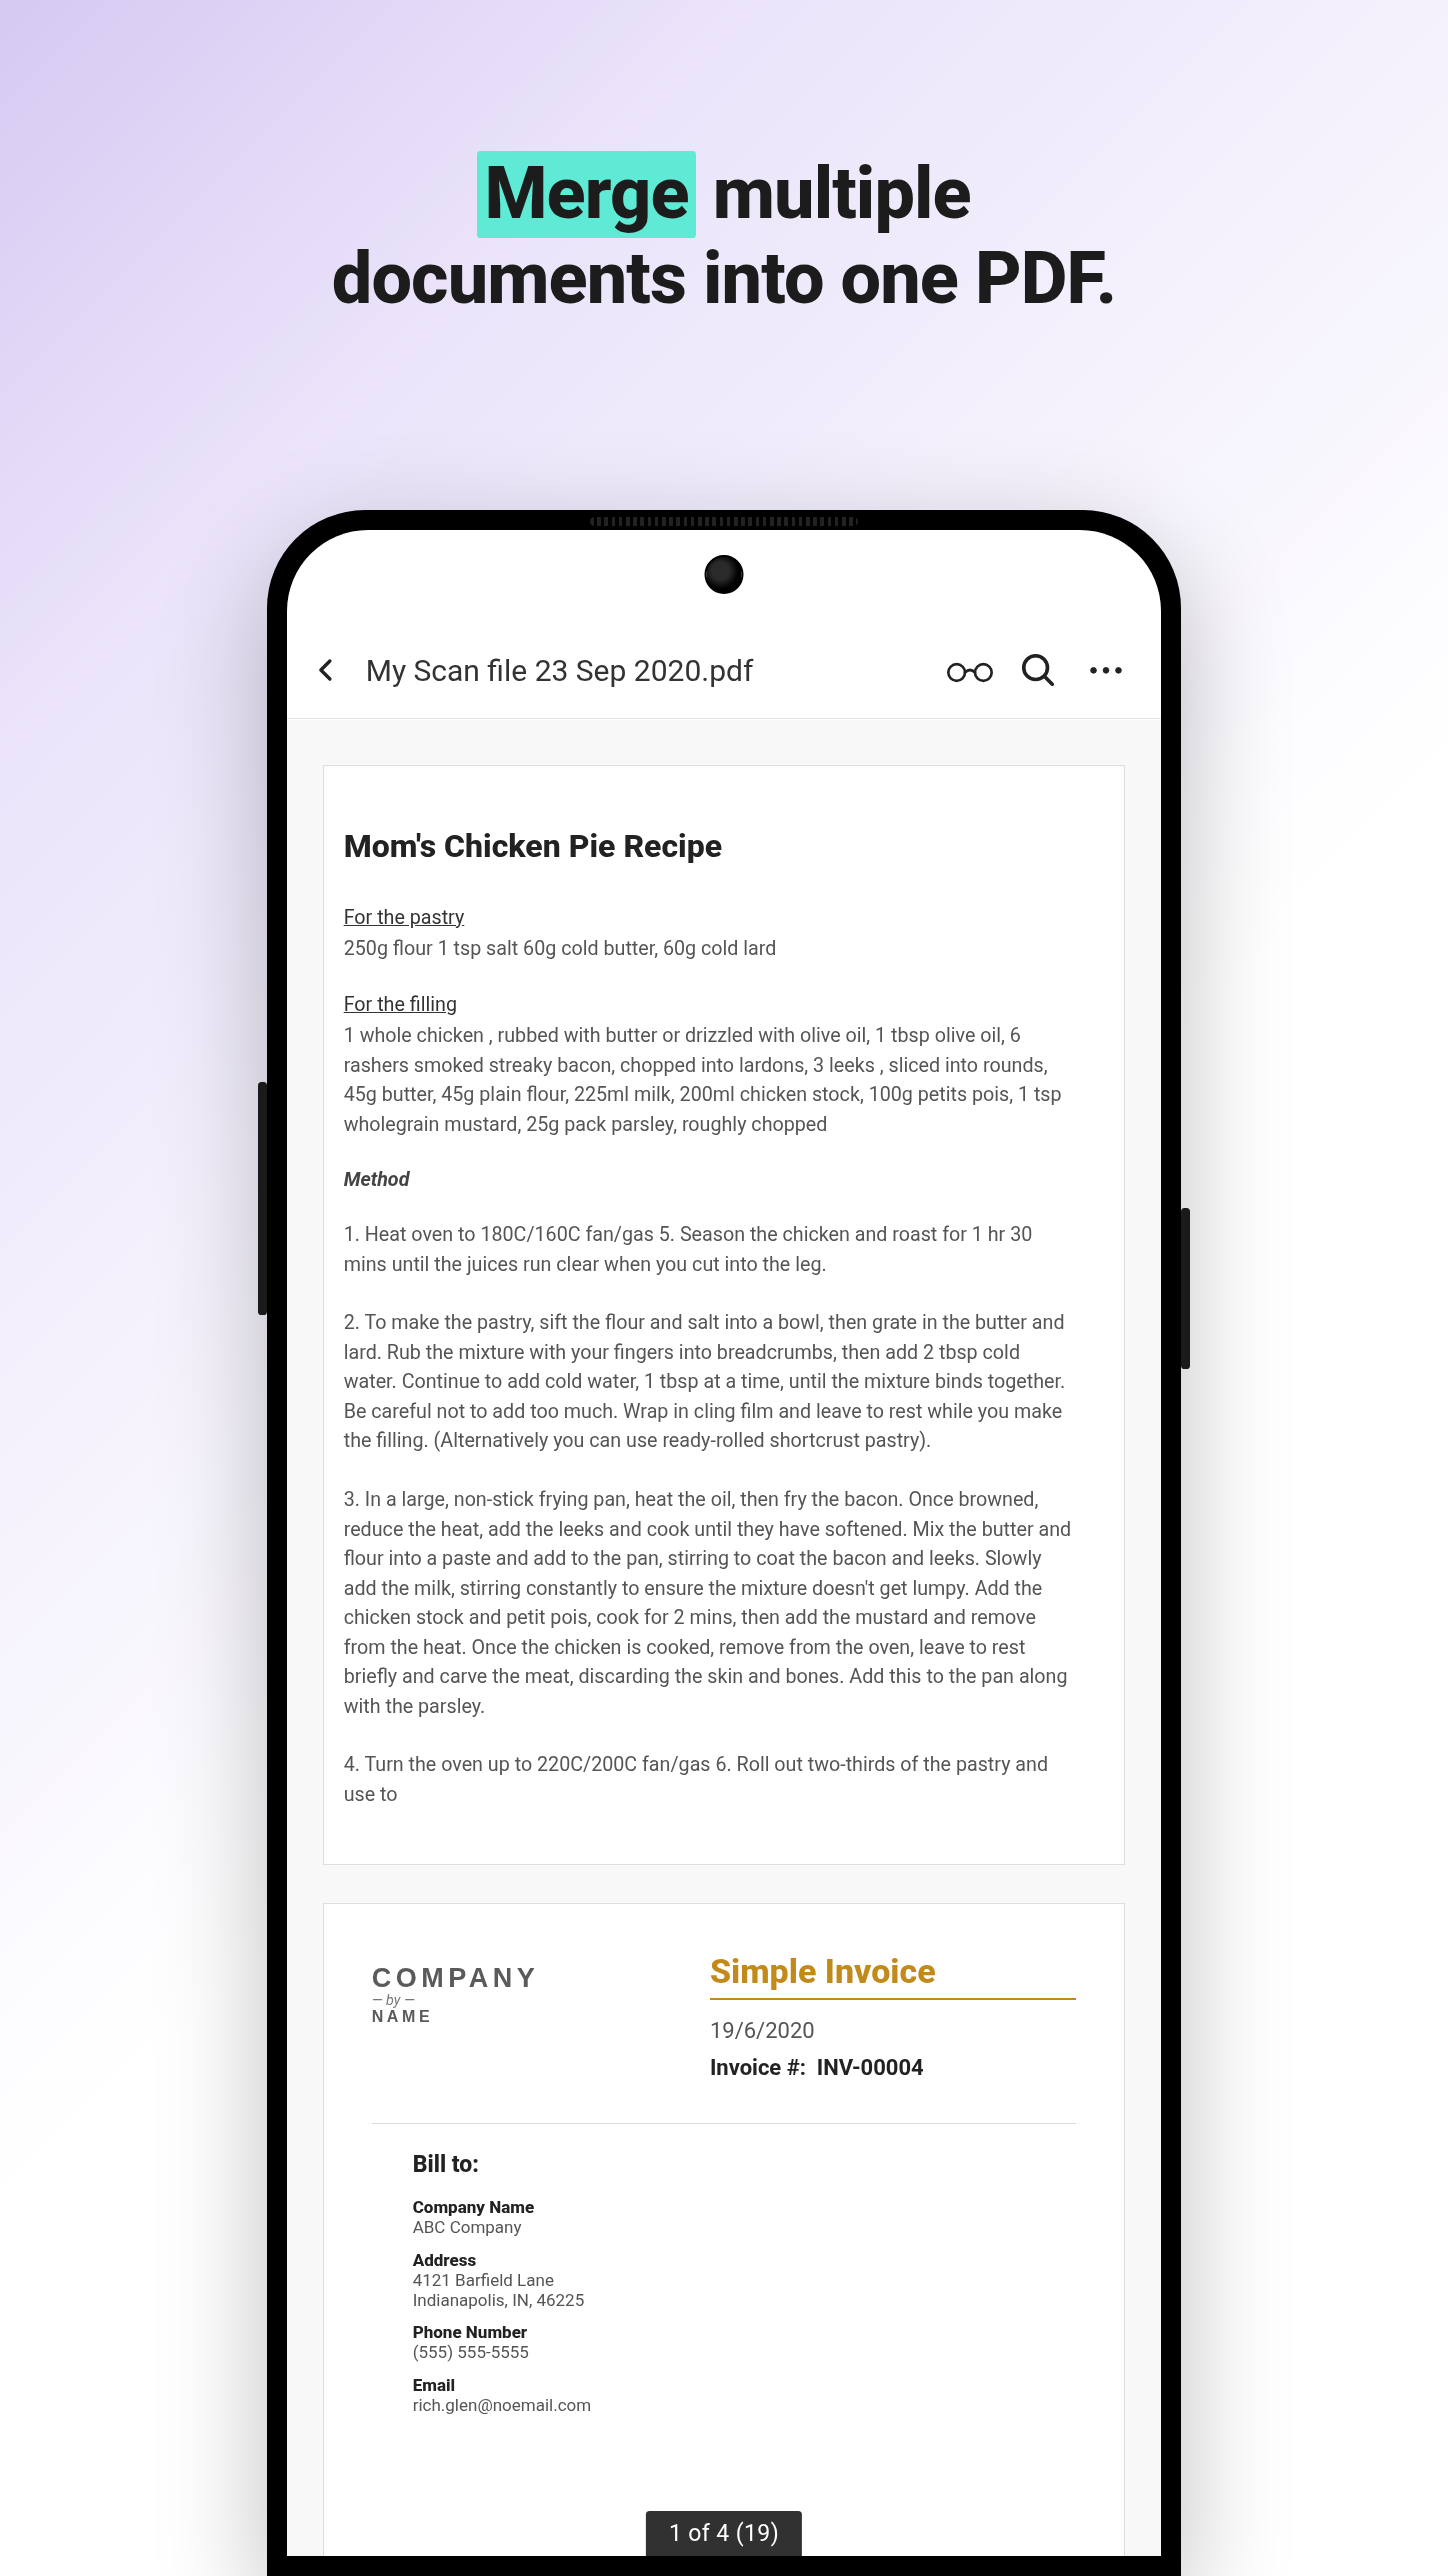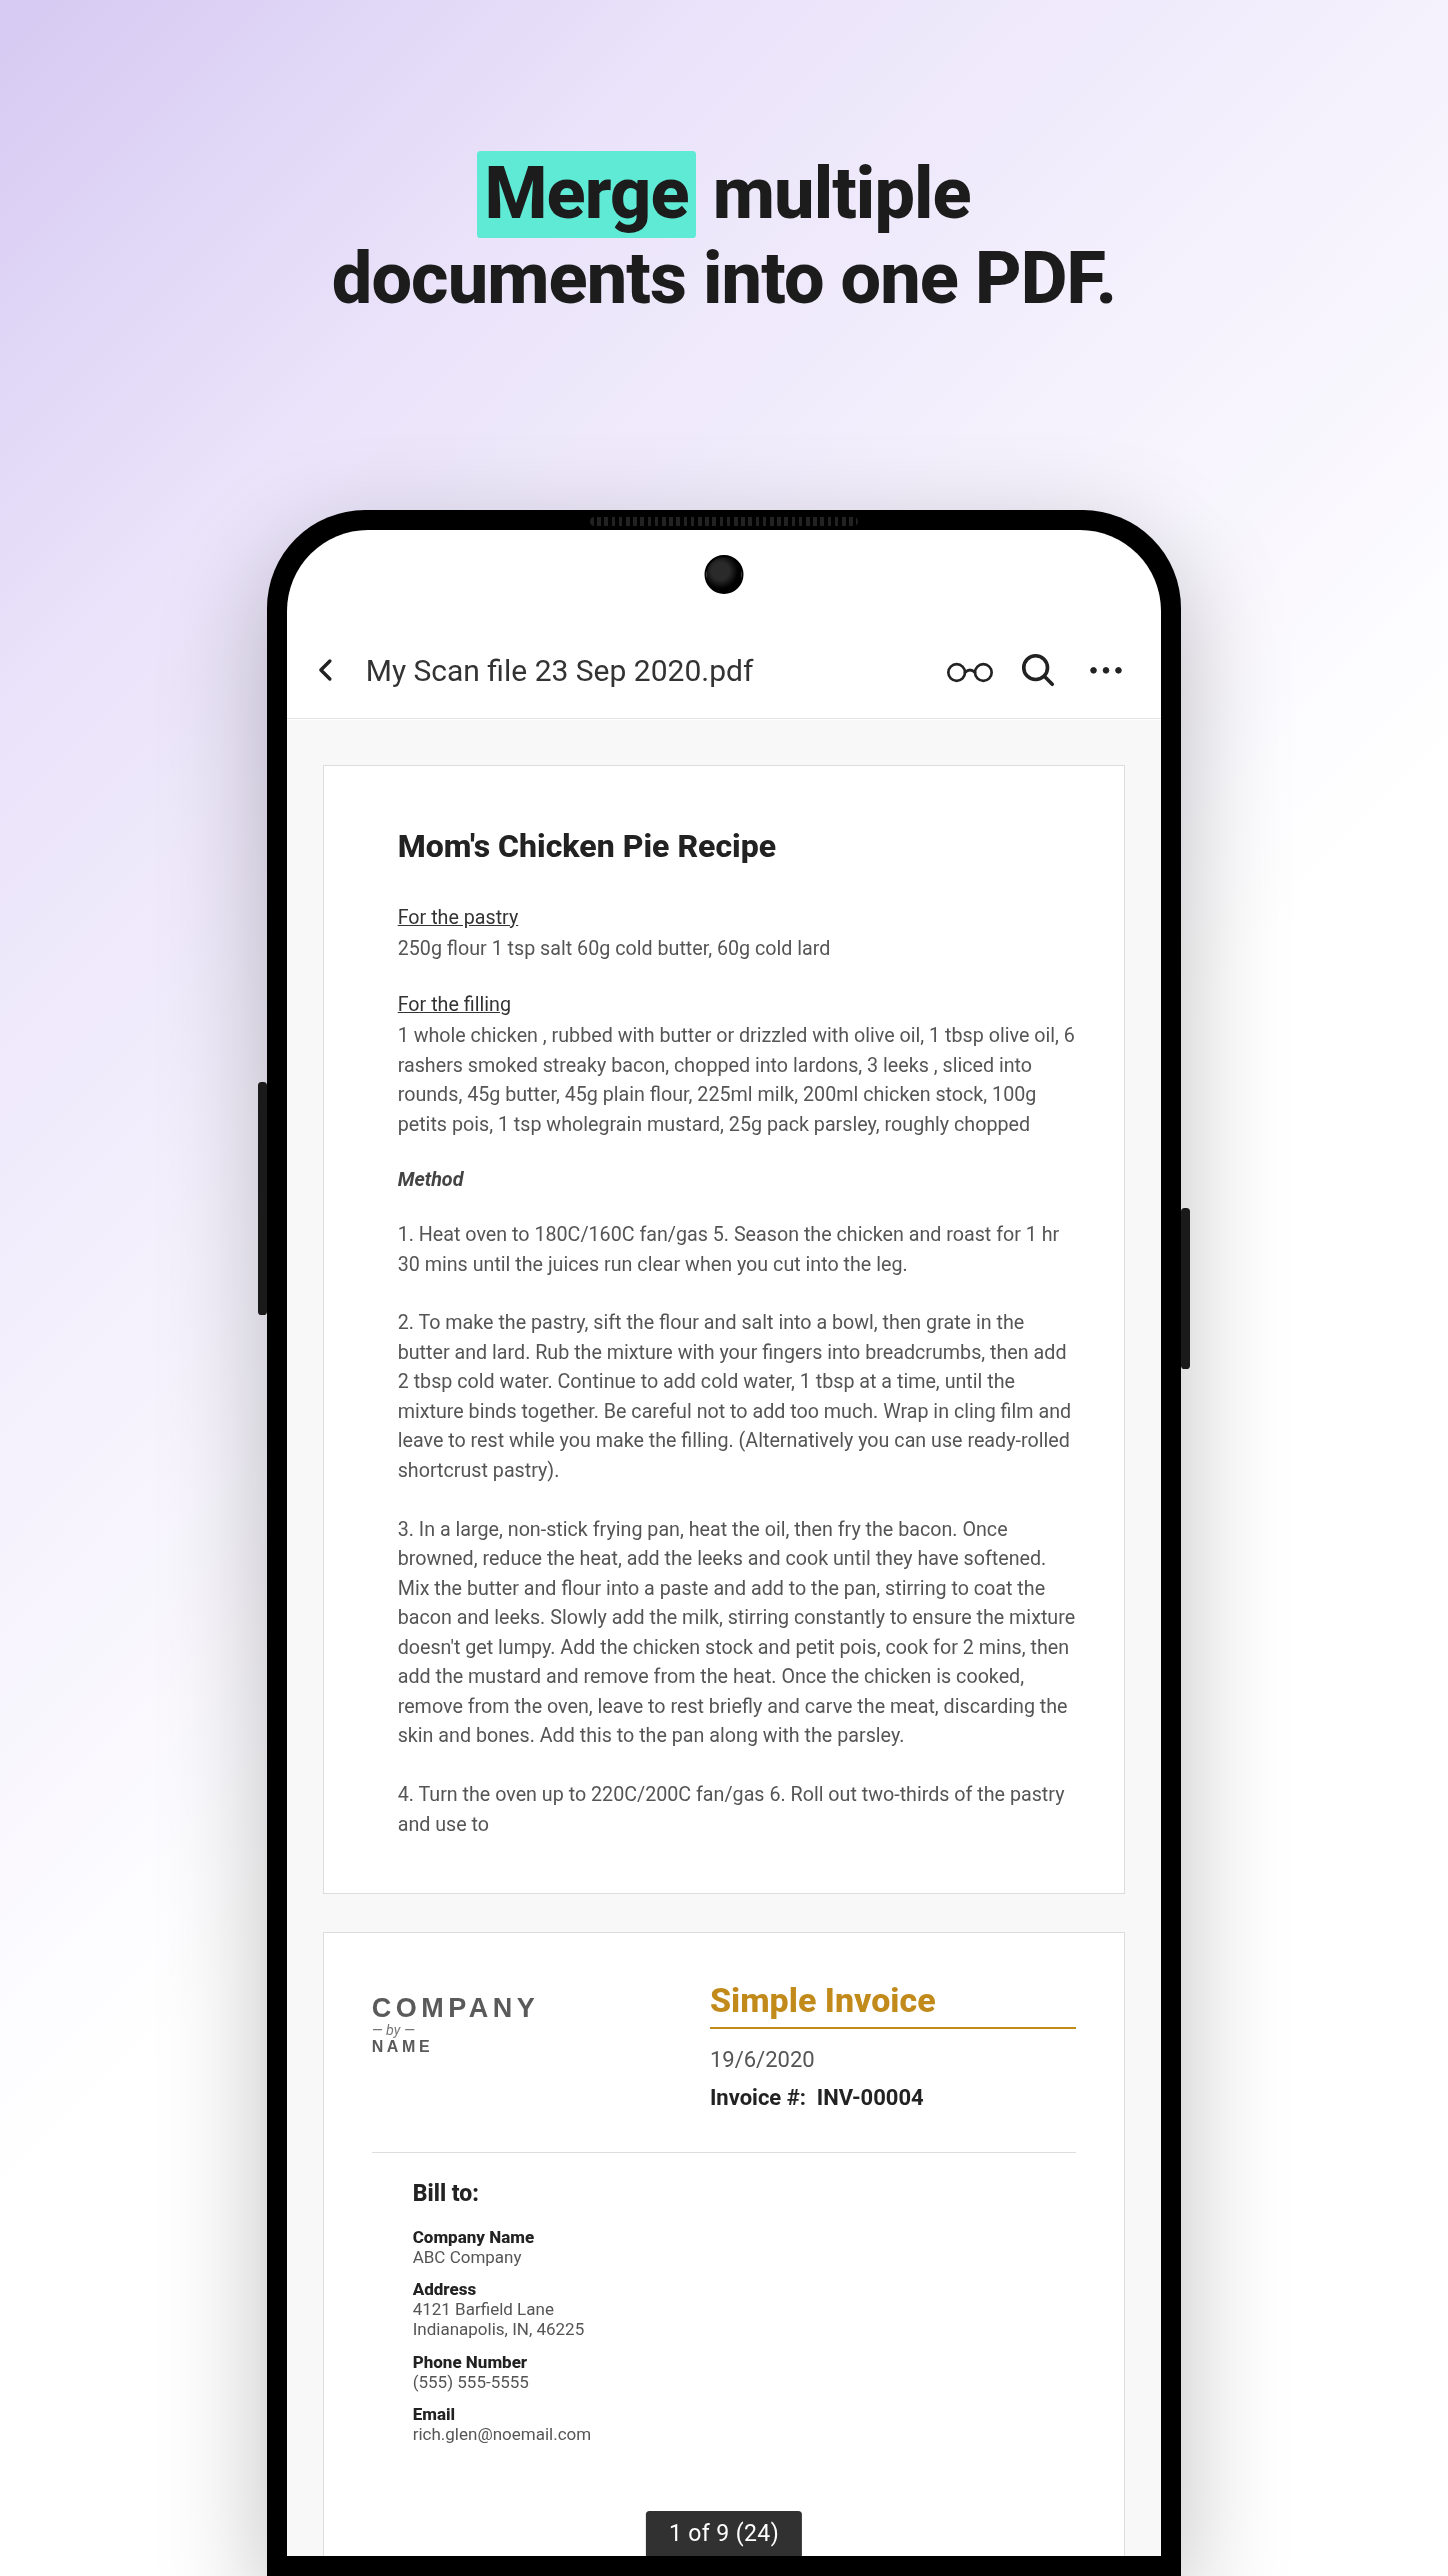--- a/index.html
+++ b/index.html
@@ -125,21 +125,21 @@
     left: 0; right: 0;
     top: 190px; bottom: 0;
     background: #f8f8f8;
     overflow: hidden;
     padding: 45px 36px 0 36px;
   }
   .page {
     background: #fff;
     border: 0.9px solid #ddd;
     margin-bottom: 38px;
-    padding: 61px 48px 54px 74px;
+    padding: 61px 48px 54px 20px;
     color: #333;
   }
   .page h1 {
     font-size: 32px;
     font-weight: 800;
     color: #222;
     margin-bottom: 41px;
   }
   .page .u { text-decoration: underline; font-size: 19.7px; }
   .page p  { font-size: 19.7px; line-height: 1.5; margin-top: 5.4px; color:#555; }
@@ -297,17 +297,17 @@
           <div class="val">Indianapolis, IN, 46225</div>
 
           <div class="lbl">Phone Number</div>
           <div class="val">(555) 555-5555</div>
 
           <div class="lbl">Email</div>
           <div class="val">rich.glen@noemail.com</div>
         </div>
       </div>
 
-      <div class="pill">1 of 9 (24)</div>
+      <div class="pill">1 of 4 (19)</div>
     </div>
   </div>
 </div>
 
 
 </body></html>

